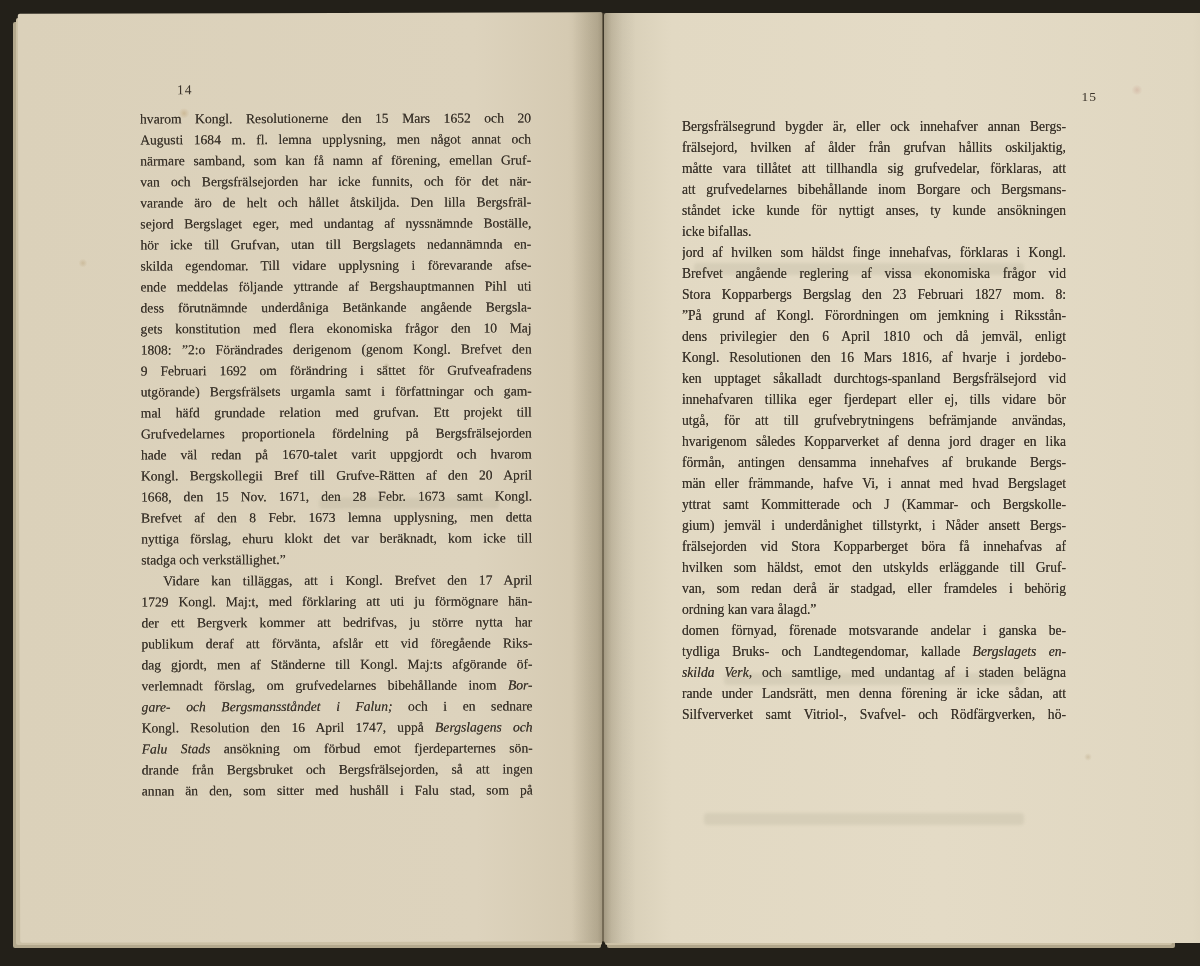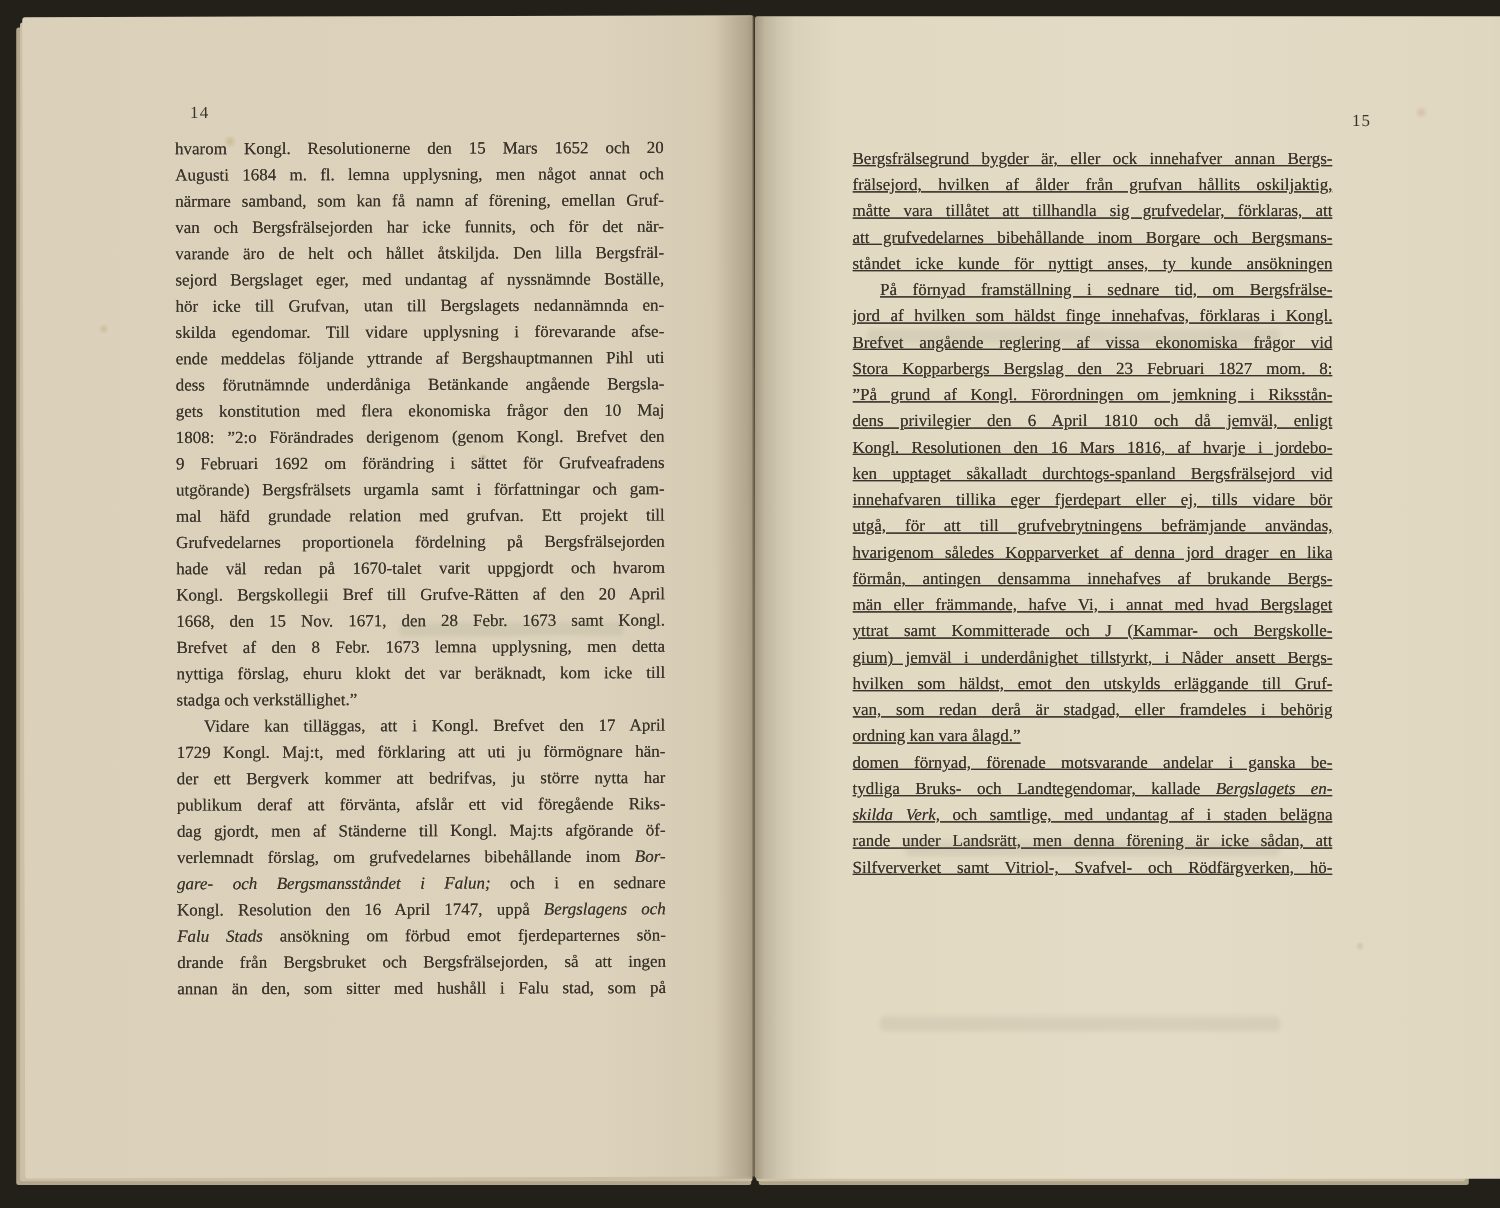--- a/index.html
+++ b/index.html
@@ -31,27 +31,27 @@
   .gutter-line{
     position:absolute;left:602px;top:13px;width:2px;height:929px;
     background:rgba(88,78,58,0.55);
   }
   .gutter-shadow{
     position:absolute;left:572px;top:13px;width:64px;height:930px;
     background:linear-gradient(90deg,rgba(58,48,32,0) 0%,rgba(58,48,32,0.14) 40%,rgba(58,48,32,0.26) 49%,rgba(58,48,32,0.10) 62%,rgba(58,48,32,0) 100%);
     pointer-events:none;
   }
 
-  .pagenum{position:absolute;font-size:13.5px;color:#3a332a;letter-spacing:1px;}
+  .pagenum{position:absolute;font-size:13.5px;color:#3a332a;letter-spacing:1px;margin-left:25px;}
   .page-left .pagenum{left:134px;top:69px;}
   .page-right .pagenum{right:120px;top:76px;}
 
   .textblock{position:absolute;color:#3a332a;font-size:13.6px;line-height:21px;}
   .page-left .textblock{left:122px;top:95px;width:391px;}
-  .page-right .textblock{left:78px;top:103px;width:384px;text-decoration:underline;}
+  .page-right .textblock{left:78px;top:103px;width:384px;}
 
   .line{
     height:21px;overflow:hidden;
     text-align:justify;text-align-last:justify;
     text-shadow:0 0 0.35px rgba(58,51,42,0.85);
   }
   .line.parend{text-align-last:left;}
   .line.indent{text-indent:22px;}
   .line i{font-style:italic;}
 
@@ -122,35 +122,36 @@
   </div>
 
   <div class="page page-right">
     <span class="pagenum">15</span>
     <div class="textblock">
         <div class="line">Bergsfrälsegrund bygder är, eller ock innehafver annan Bergs-</div>
         <div class="line">frälsejord, hvilken af ålder från grufvan hållits oskiljaktig,</div>
         <div class="line">måtte vara tillåtet att tillhandla sig grufvedelar, förklaras, att</div>
         <div class="line">att grufvedelarnes bibehållande inom Borgare och Bergsmans-</div>
         <div class="line">ståndet icke kunde för nyttigt anses, ty kunde ansökningen</div>
-        <div class="line indent">På förnyad framställning i sednare tid, om Bergsfrälse-</div>
+        <div class="line parend">icke bifallas.</div>
         <div class="line">jord af hvilken som häldst finge innehafvas, förklaras i Kongl.</div>
         <div class="line">Brefvet angående reglering af vissa ekonomiska frågor vid</div>
         <div class="line">Stora Kopparbergs Bergslag den 23 Februari 1827 mom. 8:</div>
         <div class="line">”På grund af Kongl. Förordningen om jemkning i Riksstån-</div>
         <div class="line">dens privilegier den 6 April 1810 och då jemväl, enligt</div>
         <div class="line">Kongl. Resolutionen den 16 Mars 1816, af hvarje i jordebo-</div>
         <div class="line">ken upptaget såkalladt durchtogs-spanland Bergsfrälsejord vid</div>
         <div class="line">innehafvaren tillika eger fjerdepart eller ej, tills vidare bör</div>
         <div class="line">utgå, för att till grufvebrytningens befrämjande användas,</div>
         <div class="line">hvarigenom således Kopparverket af denna jord drager en lika</div>
         <div class="line">förmån, antingen densamma innehafves af brukande Bergs-</div>
         <div class="line">män eller främmande, hafve Vi, i annat med hvad Bergslaget</div>
         <div class="line">yttrat samt Kommitterade och J (Kammar- och Bergskolle-</div>
         <div class="line">gium) jemväl i underdånighet tillstyrkt, i Nåder ansett Bergs-</div>
+        <div class="line">frälsejorden vid Stora Kopparberget böra få innehafvas af</div>
         <div class="line">hvilken som häldst, emot den utskylds erläggande till Gruf-</div>
         <div class="line">van, som redan derå är stadgad, eller framdeles i behörig</div>
         <div class="line parend">ordning kan vara ålagd.”</div>
         <div class="line">domen förnyad, förenade motsvarande andelar i ganska be-</div>
         <div class="line">tydliga Bruks- och Landtegendomar, kallade <i>Bergslagets en-</i></div>
         <div class="line"><i>skilda Verk,</i> och samtlige, med undantag af i staden belägna</div>
         <div class="line">rande under Landsrätt, men denna förening är icke sådan, att</div>
         <div class="line">Silfververket samt Vitriol-, Svafvel- och Rödfärgverken, hö-</div>
       </div>
     <div class="stain stain-d"></div>

